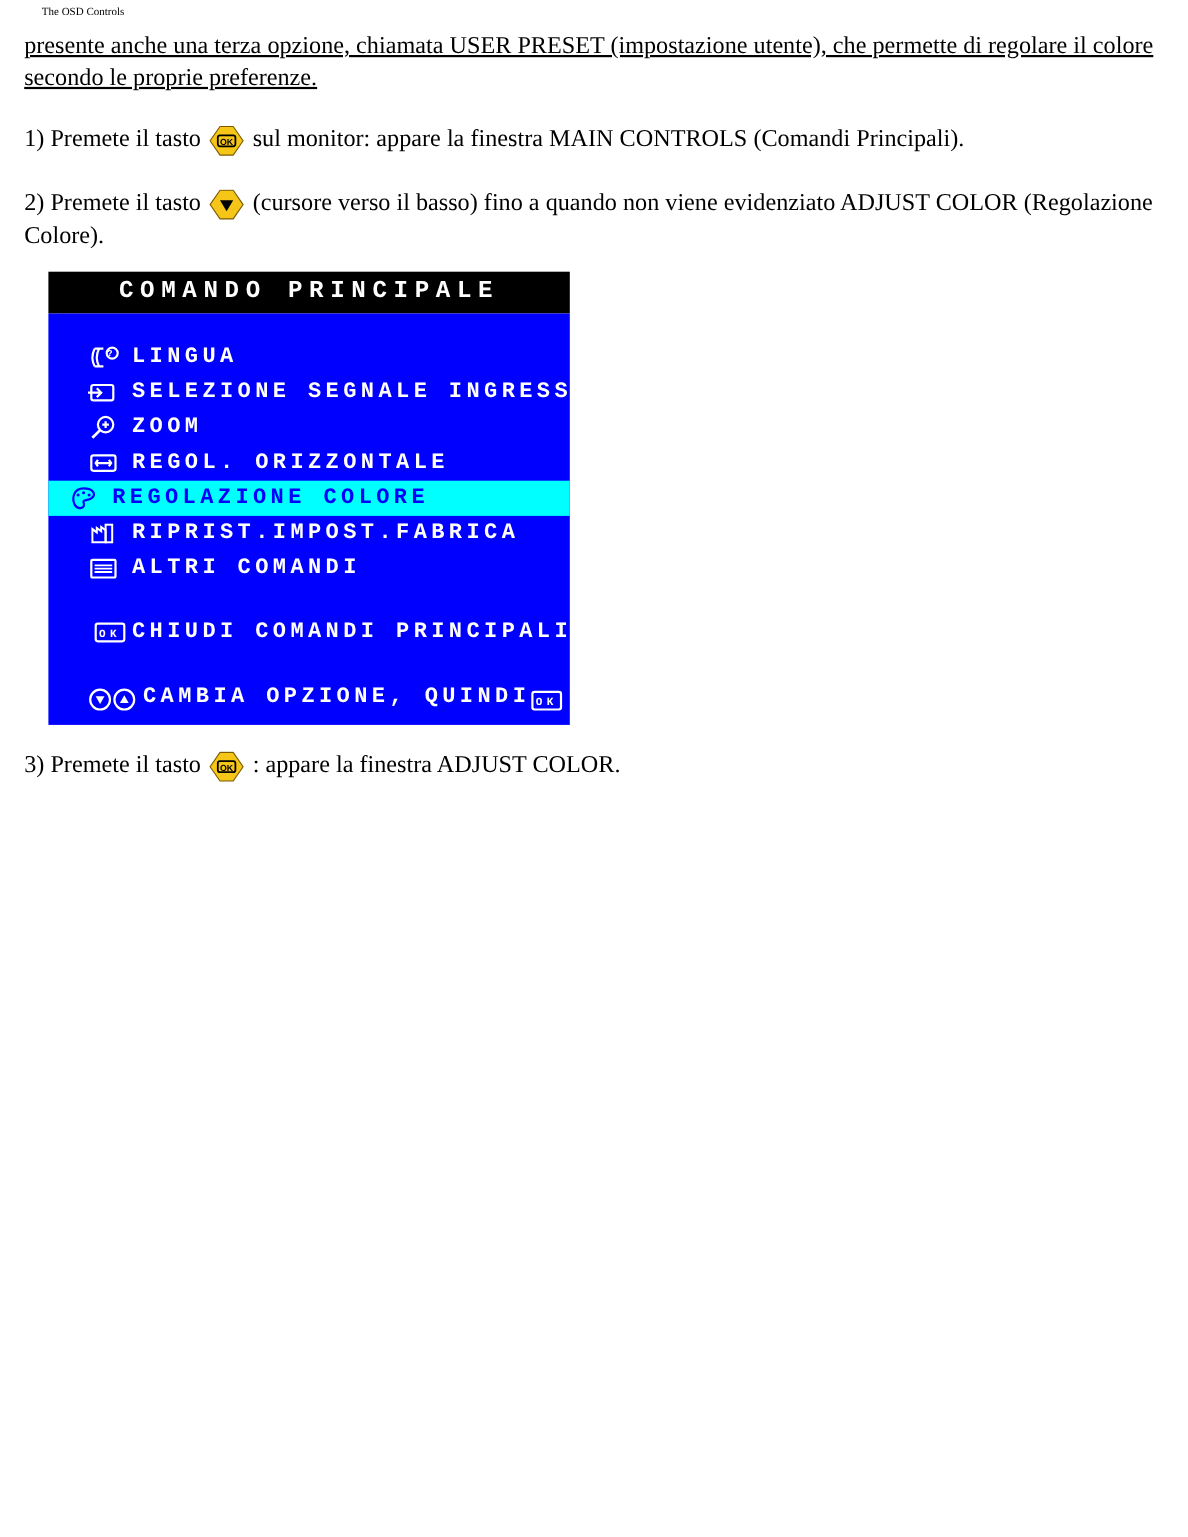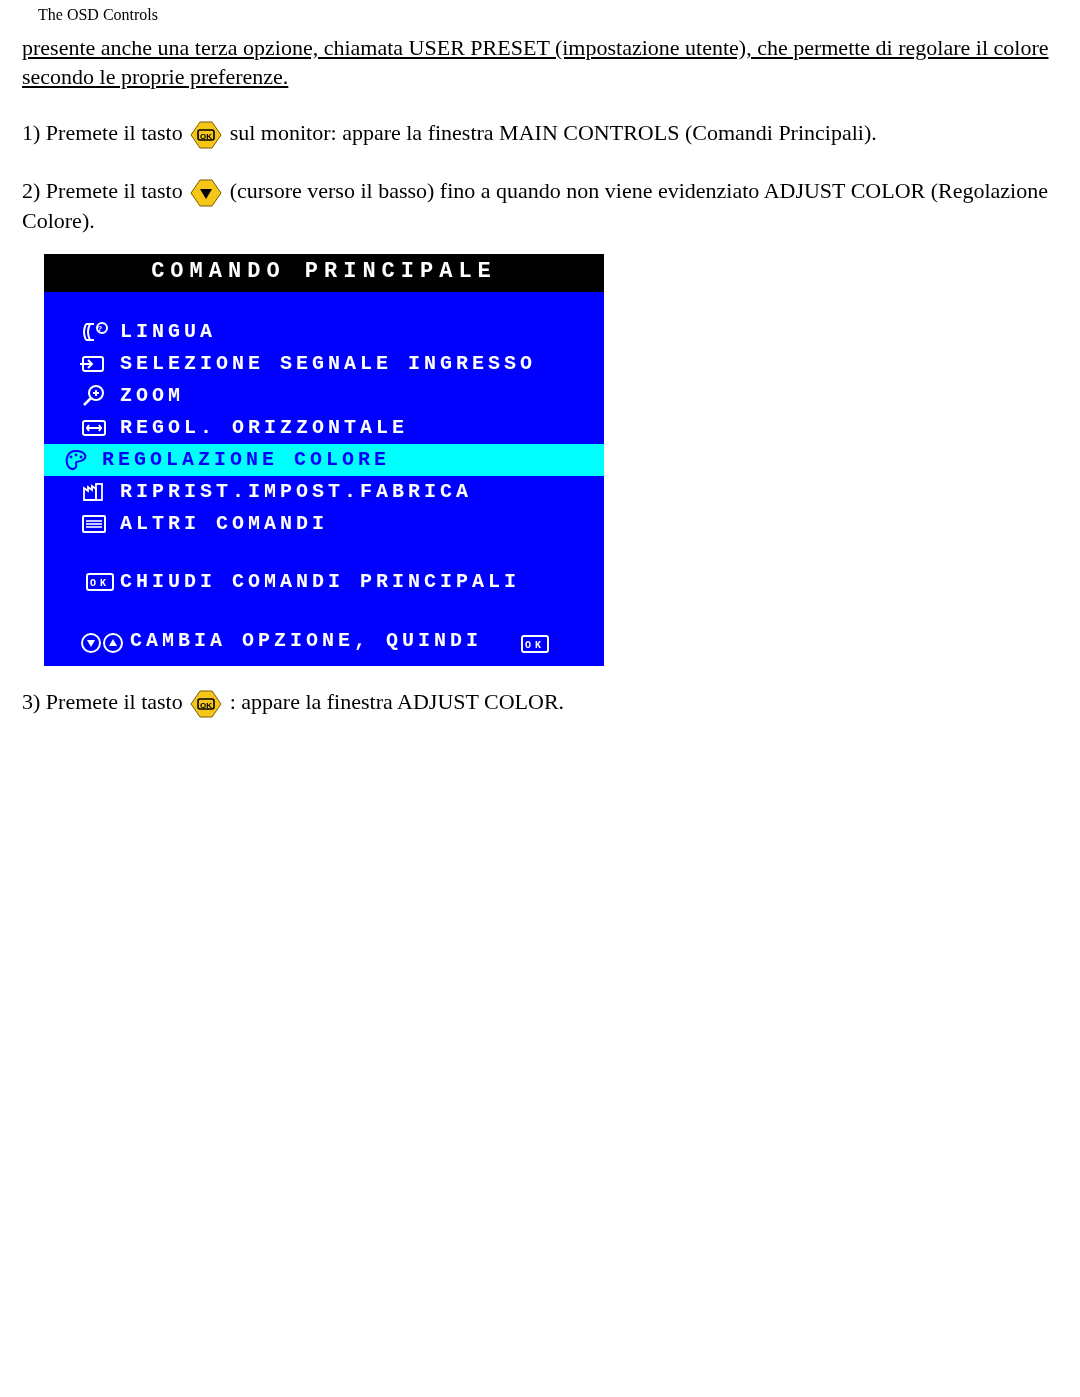--- a/index.html
+++ b/index.html
@@ -10,21 +10,21 @@
     color: #000000;
   }
   .page {
     width: 1080px;
     min-height: 1397px;
     position: relative;
     padding: 0;
     box-sizing: border-box;
   }
   .header {
-    font-size: 16px;
+    font-size: 10px;
     padding: 6px 0 0 38px;
   }
   .body-text {
     font-size: 22px;
     line-height: 1.3;
     padding: 10px 22px 0 22px;
   }
   .para {
     margin: 0 0 26px 0;
     text-decoration: underline;
@@ -39,21 +39,21 @@
     margin: 0 2px;
   }
   .footer {
     position: absolute;
     left: 22px;
     bottom: 16px;
     font-size: 14px;
   }
   
   .osd {
-    width: 560px;
+    width: 474px;
     margin: 10px 0 0 22px;
     font-family: "Courier New", Courier, monospace;
     font-weight: bold;
     letter-spacing: 4px;
     font-size: 20px;
   }
   .osd-title {
     background: #000000;
     color: #ffffff;
     text-align: center;

